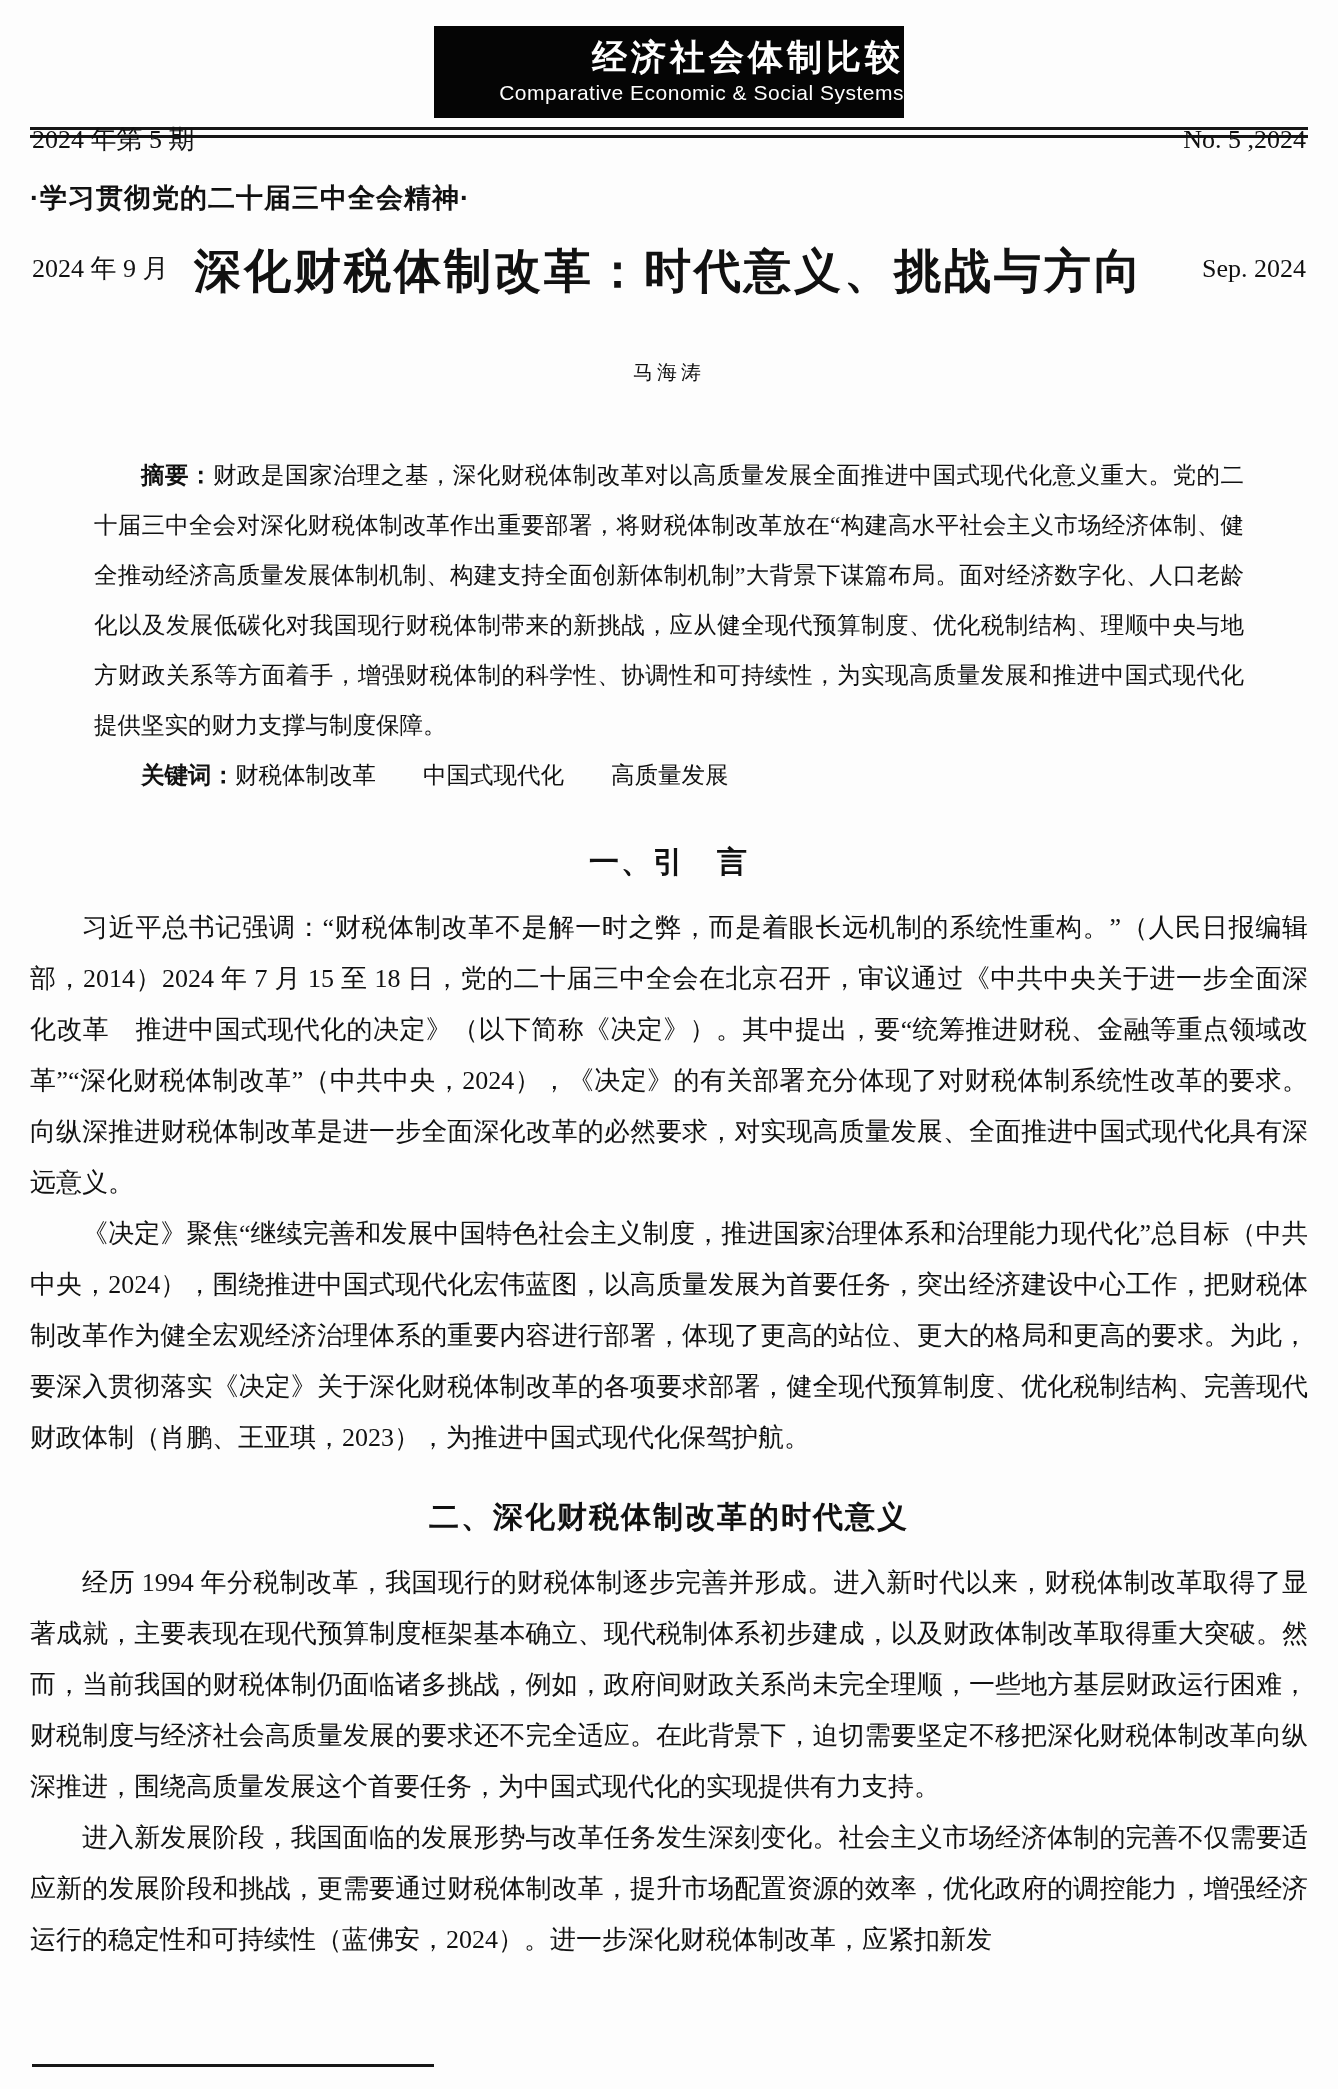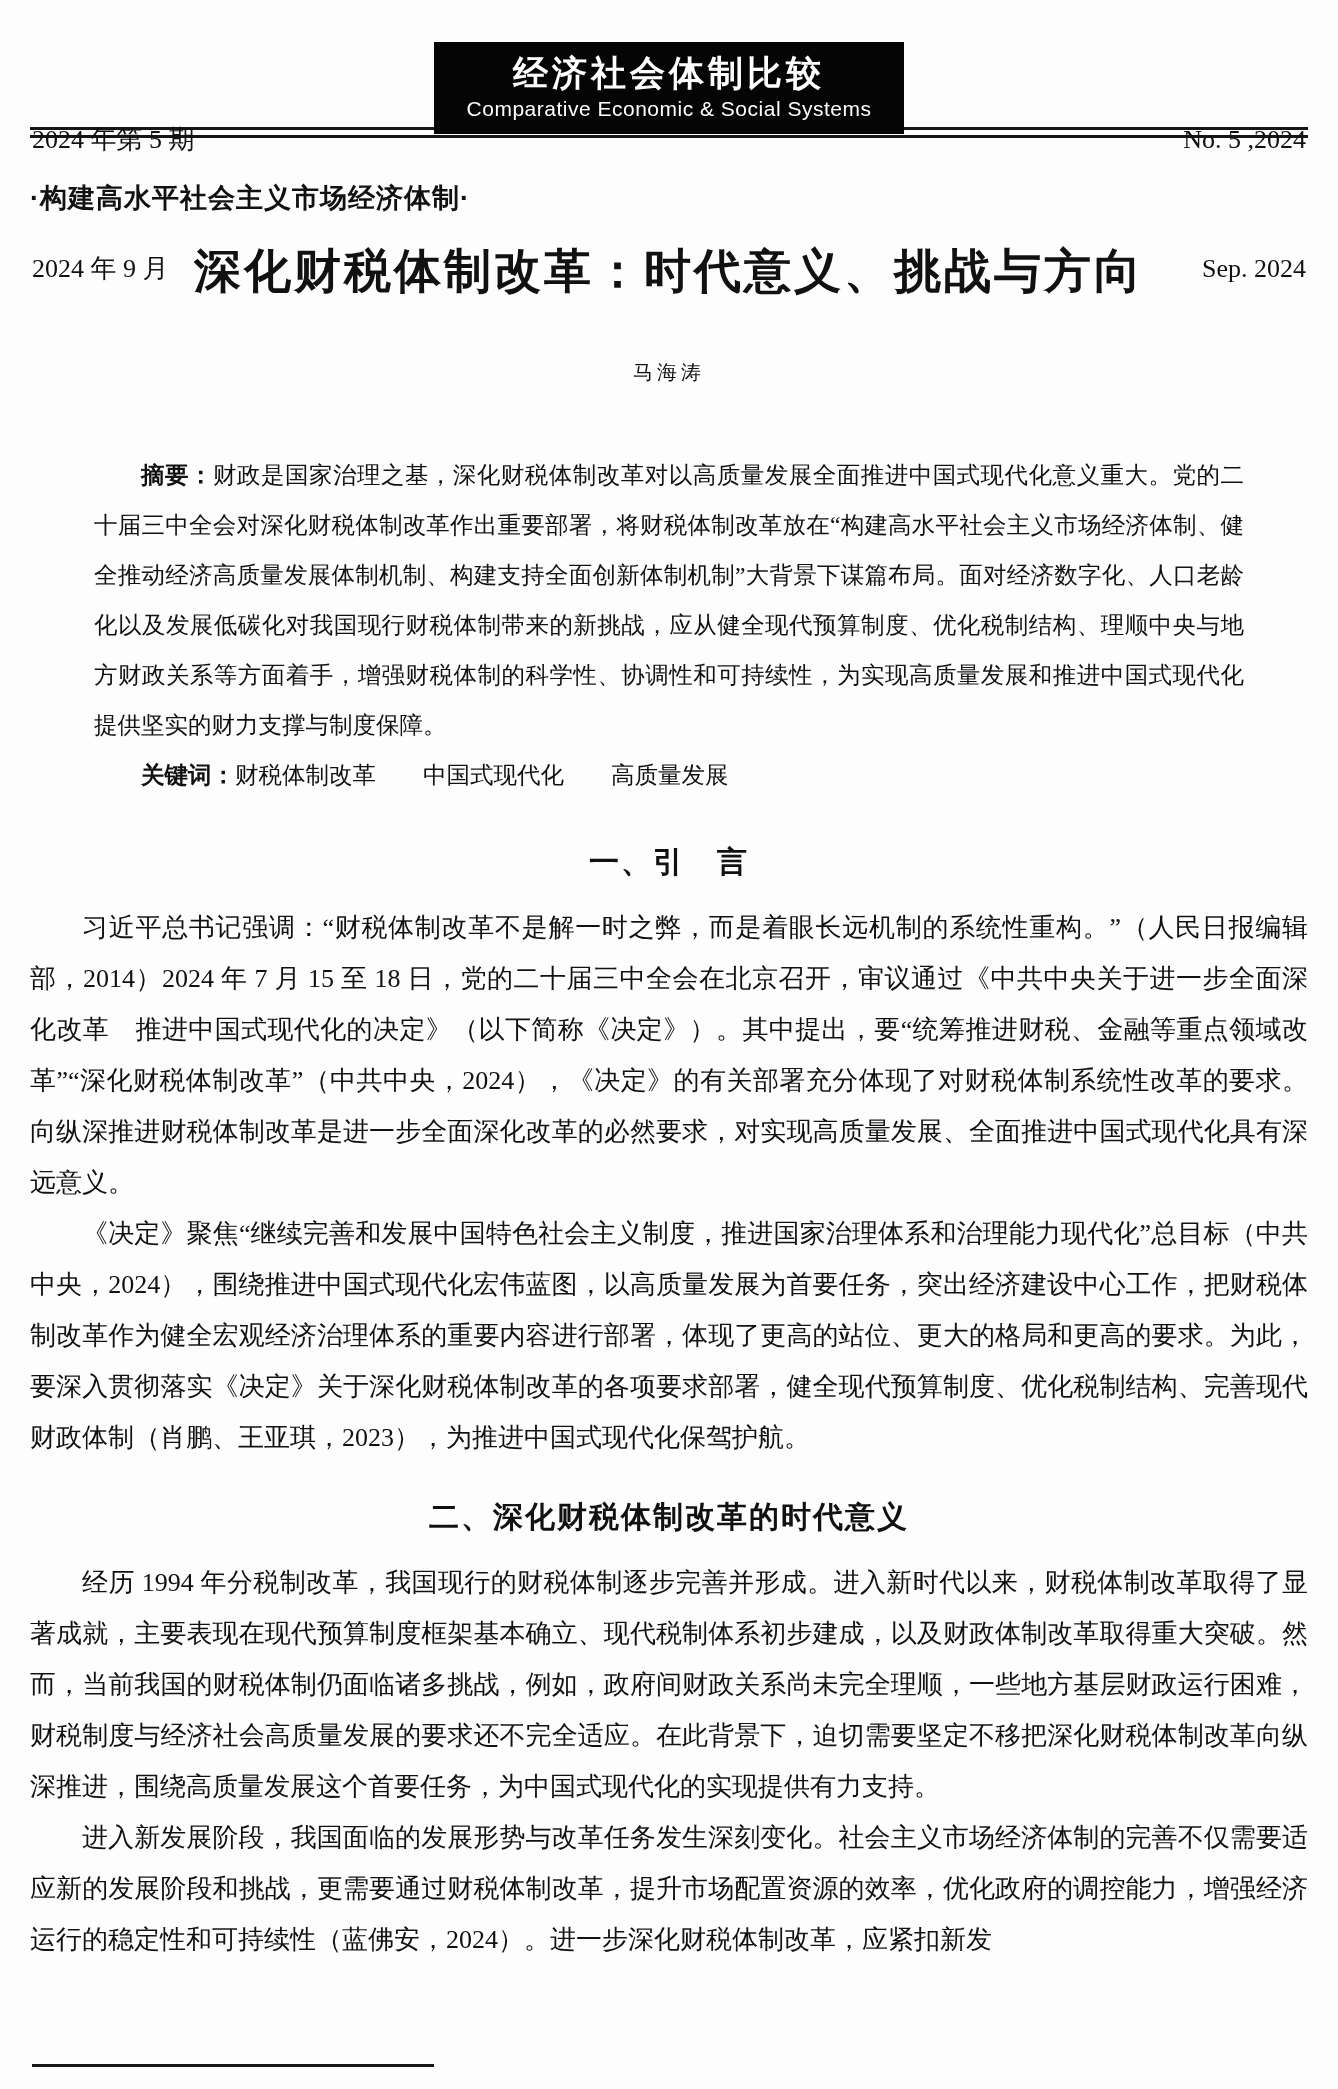--- a/index.html
+++ b/index.html
@@ -13,23 +13,23 @@
     padding:26px 30px 22px 30px;
     display:flex;flex-direction:column;
     font-family:"Liberation Serif","DejaVu Serif",serif;
     overflow:hidden;
   }
   
   .masthead{position:relative;height:96px;flex:none;}
   .mast-left{position:absolute;left:2px;top:6px;font-size:26px;line-height:43px;white-space:pre;font-family:Liberation Serif, serif;}
   .mast-right{position:absolute;right:2px;top:6px;font-size:26px;line-height:43px;text-align:right;white-space:pre;}
   .mast-box{
-    position:absolute;left:50%;top:16px;transform:translateX(-50%);
+    position:absolute;left:50%;top:0;transform:translateX(-50%);
     width:470px;height:92px;background:#050505;color:#fff;
-    text-align:center;box-sizing:border-box;padding-top:10px;
+    text-align:right;box-sizing:border-box;padding-top:10px;
   }
   .mast-box-cn{font-size:35px;font-weight:bold;letter-spacing:4px;line-height:42px;font-family:"Liberation Sans","DejaVu Sans",sans-serif;}
   .mast-box-en{font-size:21px;line-height:30px;font-family:"Liberation Sans","DejaVu Sans",sans-serif;letter-spacing:.5px;}
   .double-rule{flex:none;margin-top:5px;height:5px;border-top:3px solid #161616;border-bottom:3px solid #161616;}
   
   .column-label{flex:none;margin-top:42px;font-size:27px;font-weight:bold;font-family:"Liberation Sans","DejaVu Sans",sans-serif;letter-spacing:1px;}
   .article-title{flex:none;margin:24px 0 0 0;text-align:center;font-size:47px;font-weight:bold;letter-spacing:3px;font-family:"Liberation Serif","DejaVu Serif",serif;}
   .author{flex:none;margin-top:56px;text-align:center;font-size:20px;letter-spacing:4px;}
   
   .abstract{flex:none;margin:64px 64px 0 64px;font-size:23.5px;line-height:50px;text-align:justify;}
@@ -59,21 +59,21 @@
       <div class="mast-box-en">Comparative Economic &amp; Social Systems</div>
     </div>
     <div class="mast-right">
       <div>No. 5 ,2024</div>
       <div>Sep. 2024</div>
     </div>
   </header>
 
   <div class="double-rule"></div>
 
-  <div class="column-label">·构建高水平社会主义市场经济体制·</div>
+  <div class="column-label">·学习贯彻党的二十届三中全会精神·</div>
 
   <h1 class="article-title">深化财税体制改革：时代意义、挑战与方向</h1>
 
   <div class="author">马海涛</div>
 
   <section class="abstract">
     <p><span class="lbl">摘要：</span><span>财政是国家治理之基，深化财税体制改革对以高质量发展全面推进中国式现代化意义重大。党的二十届三中全会对深化财税体制改革作出重要部署，将财税体制改革放在“构建高水平社会主义市场经济体制、健全推动经济高质量发展体制机制、构建支持全面创新体制机制”大背景下谋篇布局。面对经济数字化、人口老龄化以及发展低碳化对我国现行财税体制带来的新挑战，应从健全现代预算制度、优化税制结构、理顺中央与地方财政关系等方面着手，增强财税体制的科学性、协调性和可持续性，为实现高质量发展和推进中国式现代化提供坚实的财力支撑与制度保障。</span></p>
     <p><span class="lbl">关键词：</span><span>财税体制改革　　中国式现代化　　高质量发展</span></p>
   </section>
 

